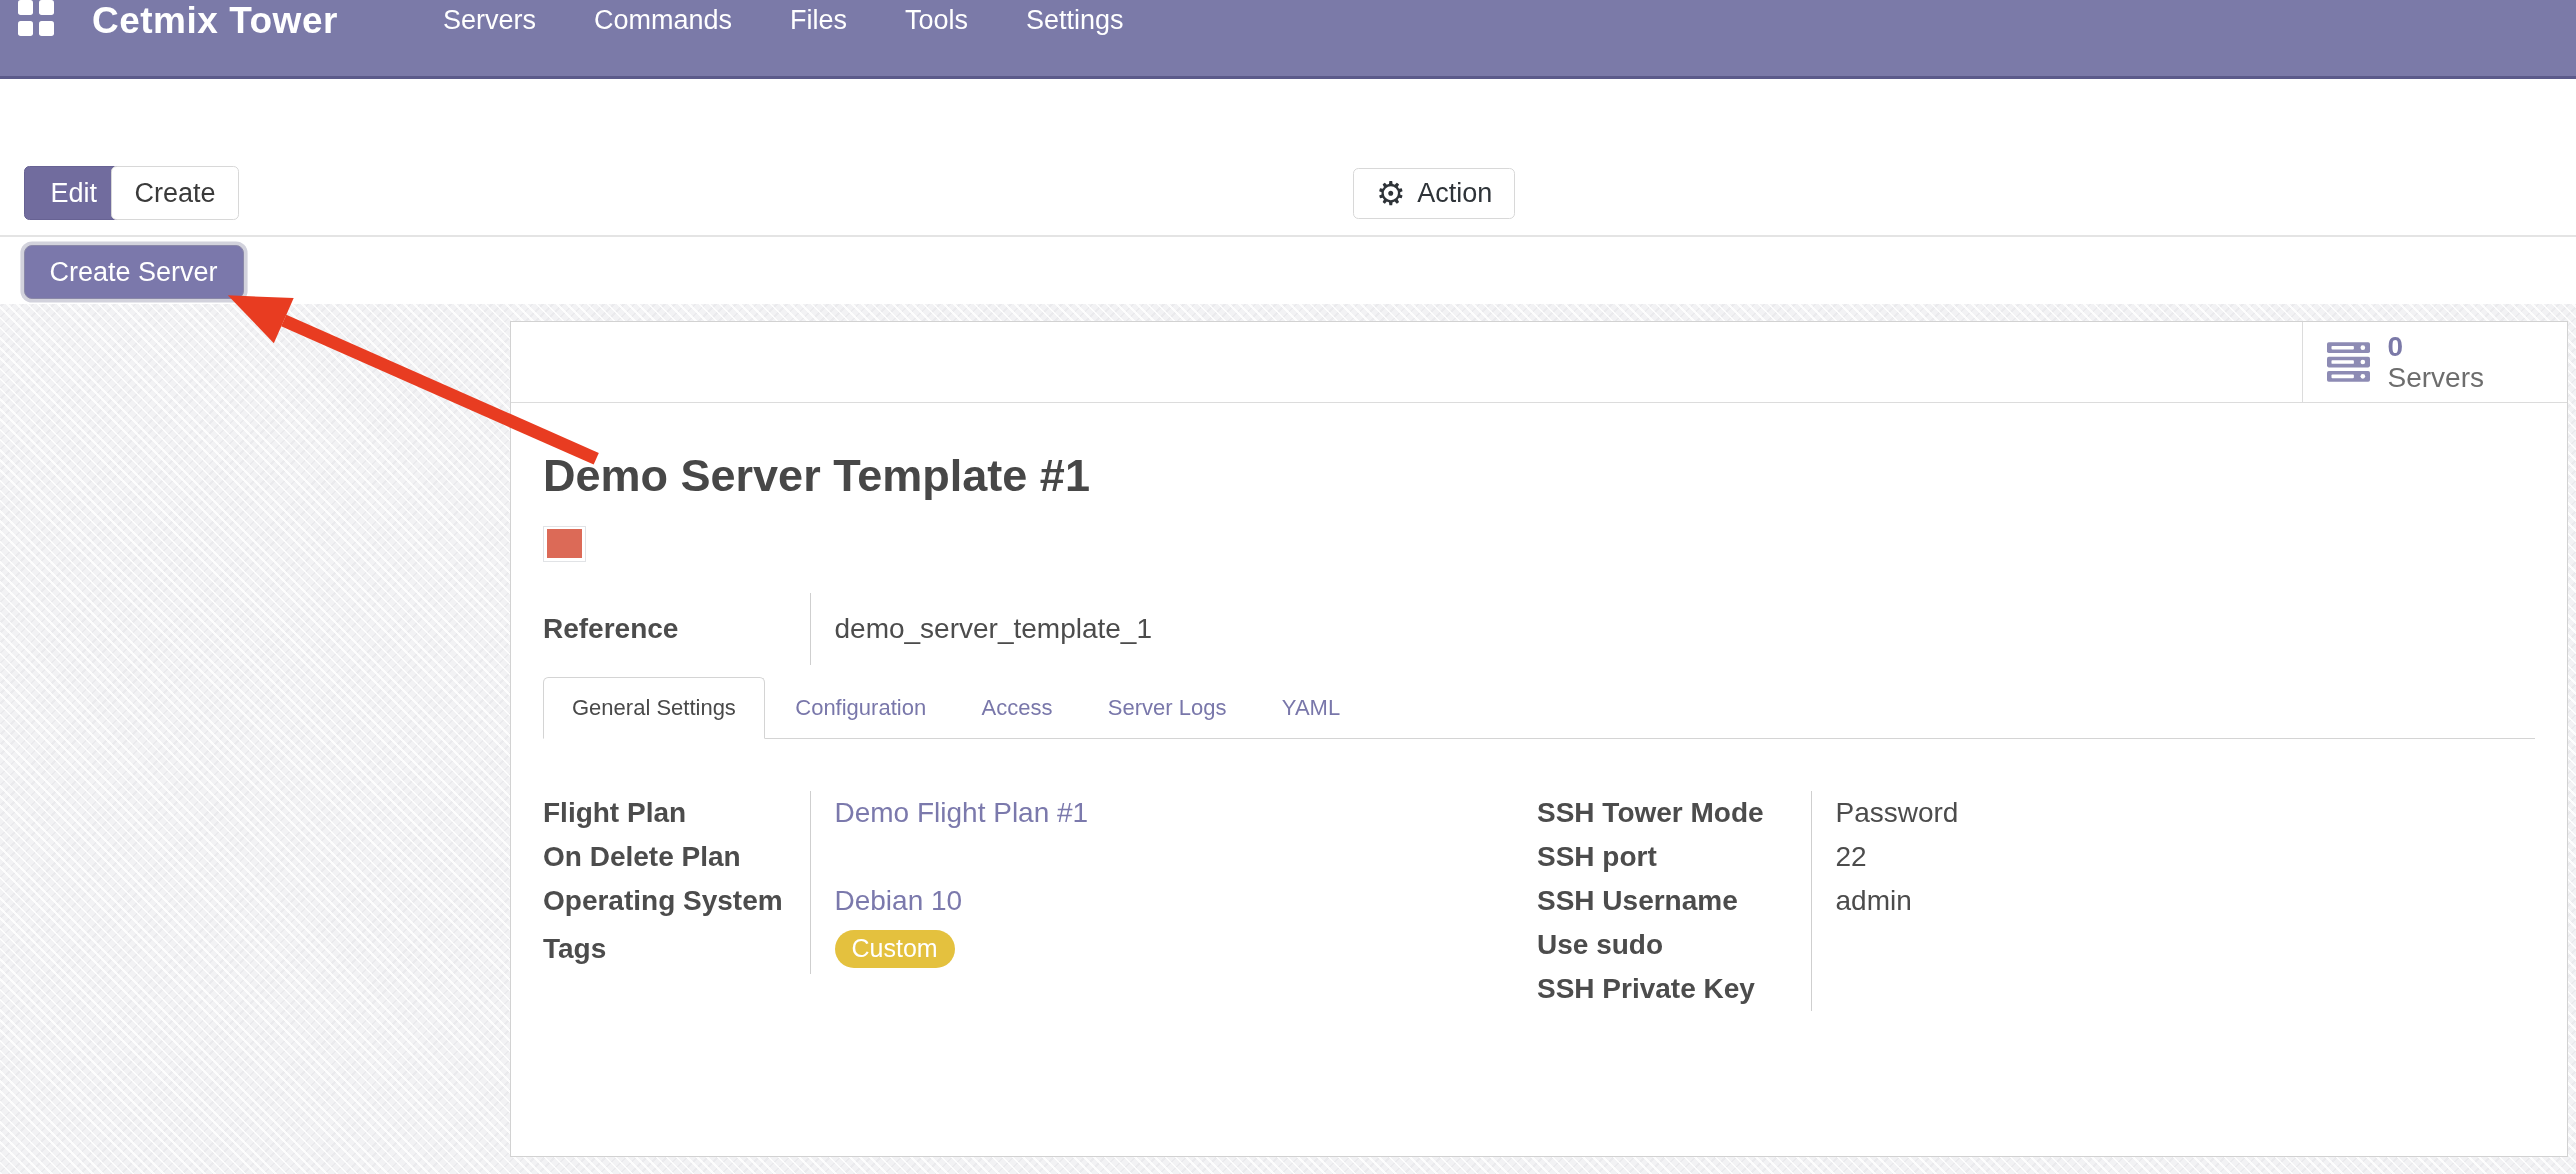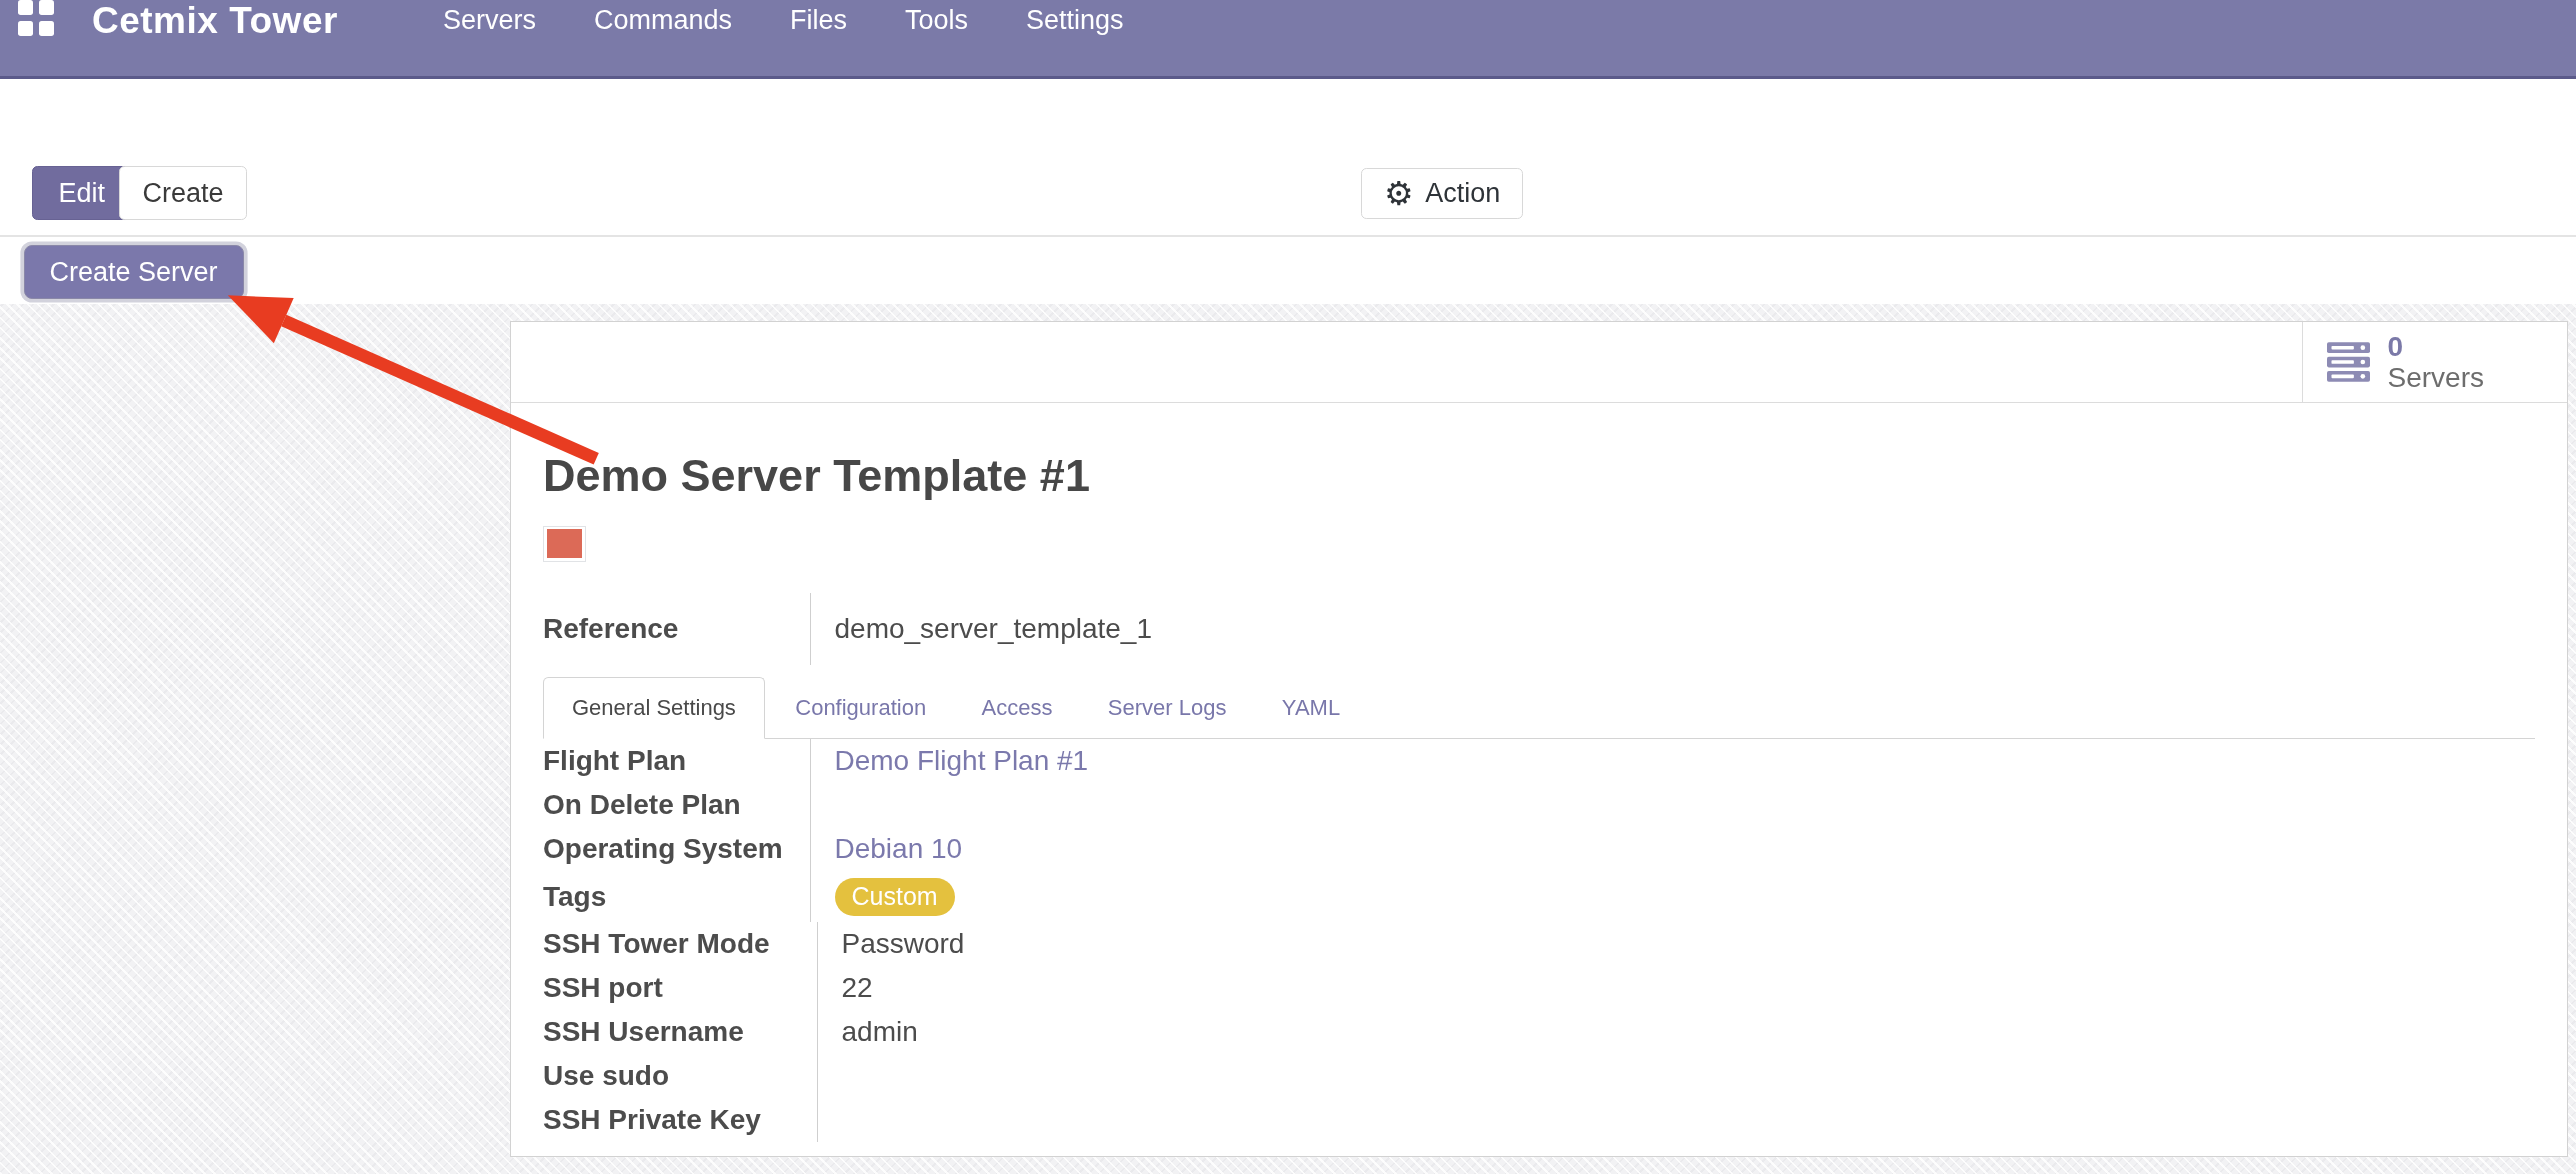--- a/index.html
+++ b/index.html
@@ -22,21 +22,21 @@
   .menu { margin-left:96px; display:flex; gap:40px; font-size:27px; }
   .menu-item { cursor:pointer; padding:5.4px 9px; }
 
   
   .breadcrumb { position:absolute; top:101px; left:25px; font-size:36px; color:#5d5d5d; }
   .crumb-link { color:#6e6da4; cursor:pointer; }
   .crumb-sep { color:#8a8a8a; padding:0 9px; }
 
   
   .btn { position:absolute; top:166px; height:54px; display:inline-flex; align-items:center;
-    font-size:27px; border-radius:5.4px; cursor:pointer;margin-left:8px; }
+    font-size:27px; border-radius:5.4px; cursor:pointer; }
   .btn-edit { left:24.4px; padding:0 25px; background:#716c9e; color:#fff; border:0.9px solid #676293; }
   .btn-create { left:111px; padding:0 22.6px; background:#fff; color:#3a3a3a; border:0.9px solid #d8d8d8; }
   .btn-action { left:1353px; top:168px; height:51px; padding:0 22px; background:#fff;
     color:#2e3338; border:0.9px solid #d8d8d8; gap:11.7px; }
   .gear-glyph { font-family:"DejaVu Sans",sans-serif; font-size:33px; line-height:1; }
 
   .cp-divider { position:absolute; top:235px; left:0; width:100%; height:1.8px; background:#e4e4e4; }
 
   
   .btn-create-server {
@@ -89,21 +89,21 @@
   .tabs { margin-top:12.6px; display:flex; align-items:stretch; height:62px;
     border-bottom:0.9px solid #d4d4d4; }
   .tab { display:flex; align-items:center; font-size:22px; cursor:pointer; }
   .tab.active {
     background:#fff; border:0.9px solid #d4d4d4; border-bottom:1.8px solid #fff;
     border-radius:5.4px 5.4px 0 0; margin-bottom:-0.9px; padding:0 28px; color:#494949;
   }
   .tab.inactive { padding:0 25px; color:#7977aa; margin-left:5.4px; }
 
   
-  .fields { display:flex;flex-direction:column; }
+  .fields { margin-top:52px; display:flex; }
   .col-left { width:994px; }
   .col-right { flex:1; }
   .field-row { display:flex; align-items:center; min-height:44px; }
   .col-left .field-label { width:267px; }
   .col-right .field-label { width:274px; }
   .field-row .value-cell { flex:1; }
   .tag-badge {
     display:inline-block; background:#e4c13e; color:#fff; font-size:25px;
     padding:4.5px 17px; border-radius:22px;
   }

